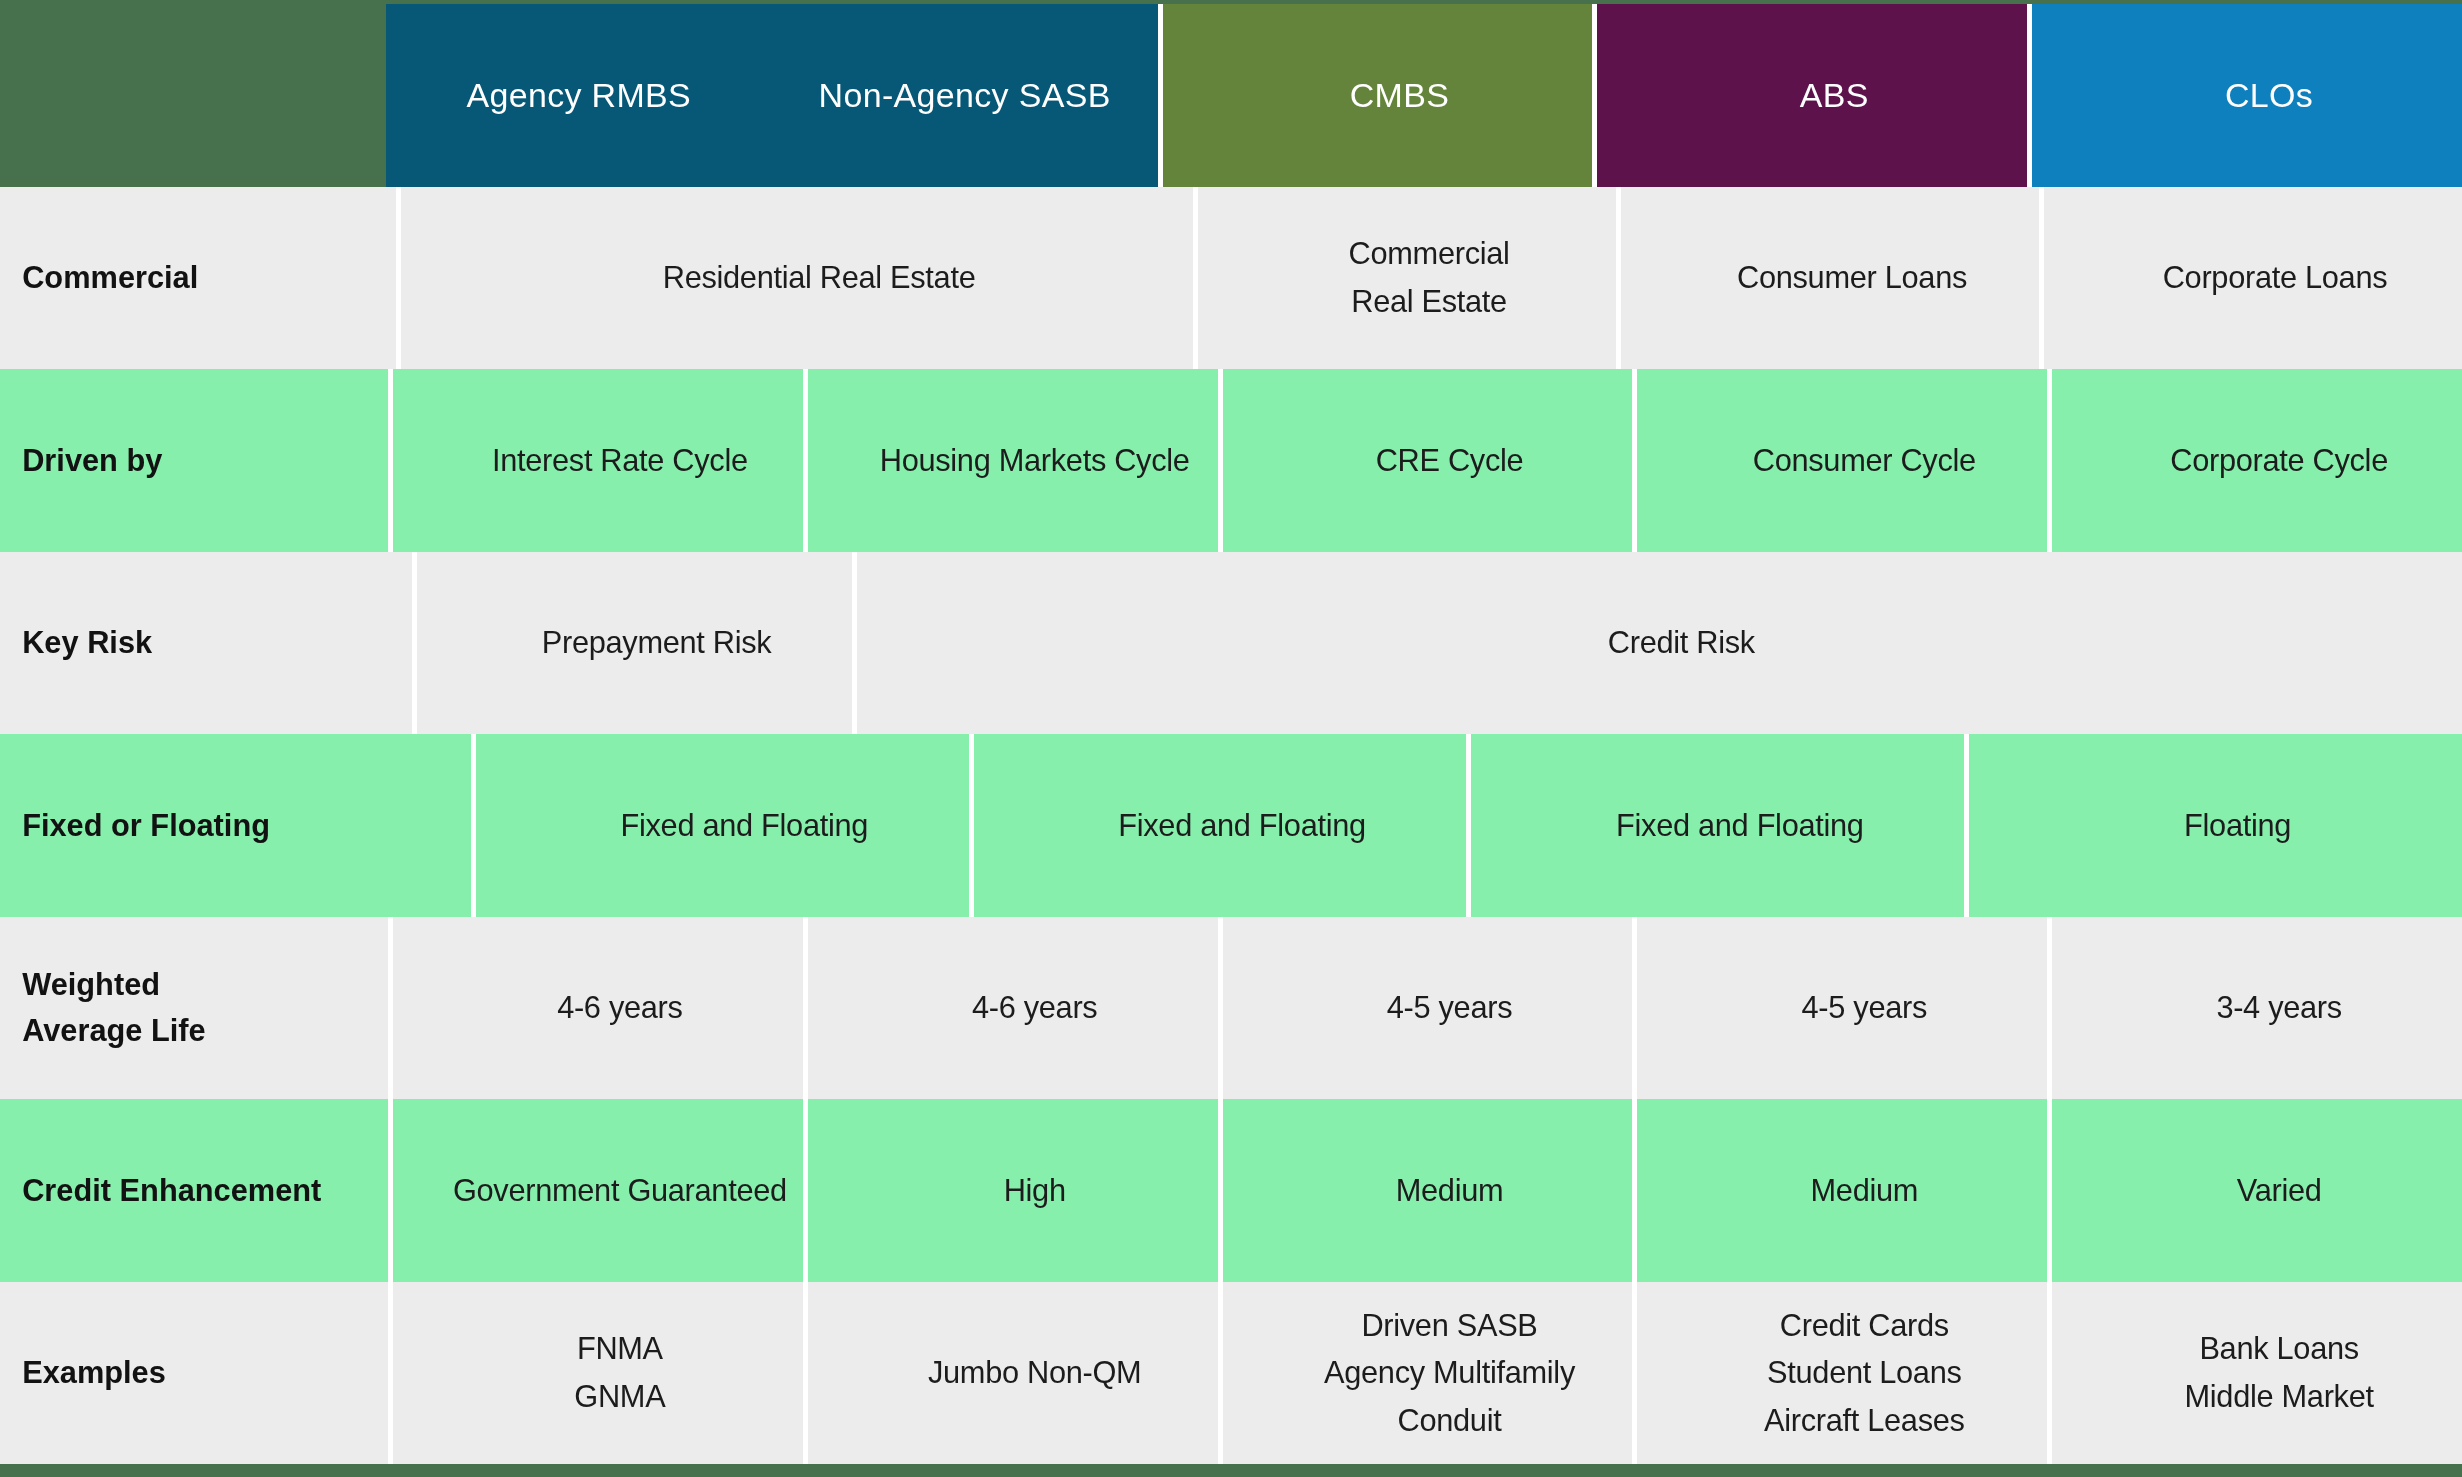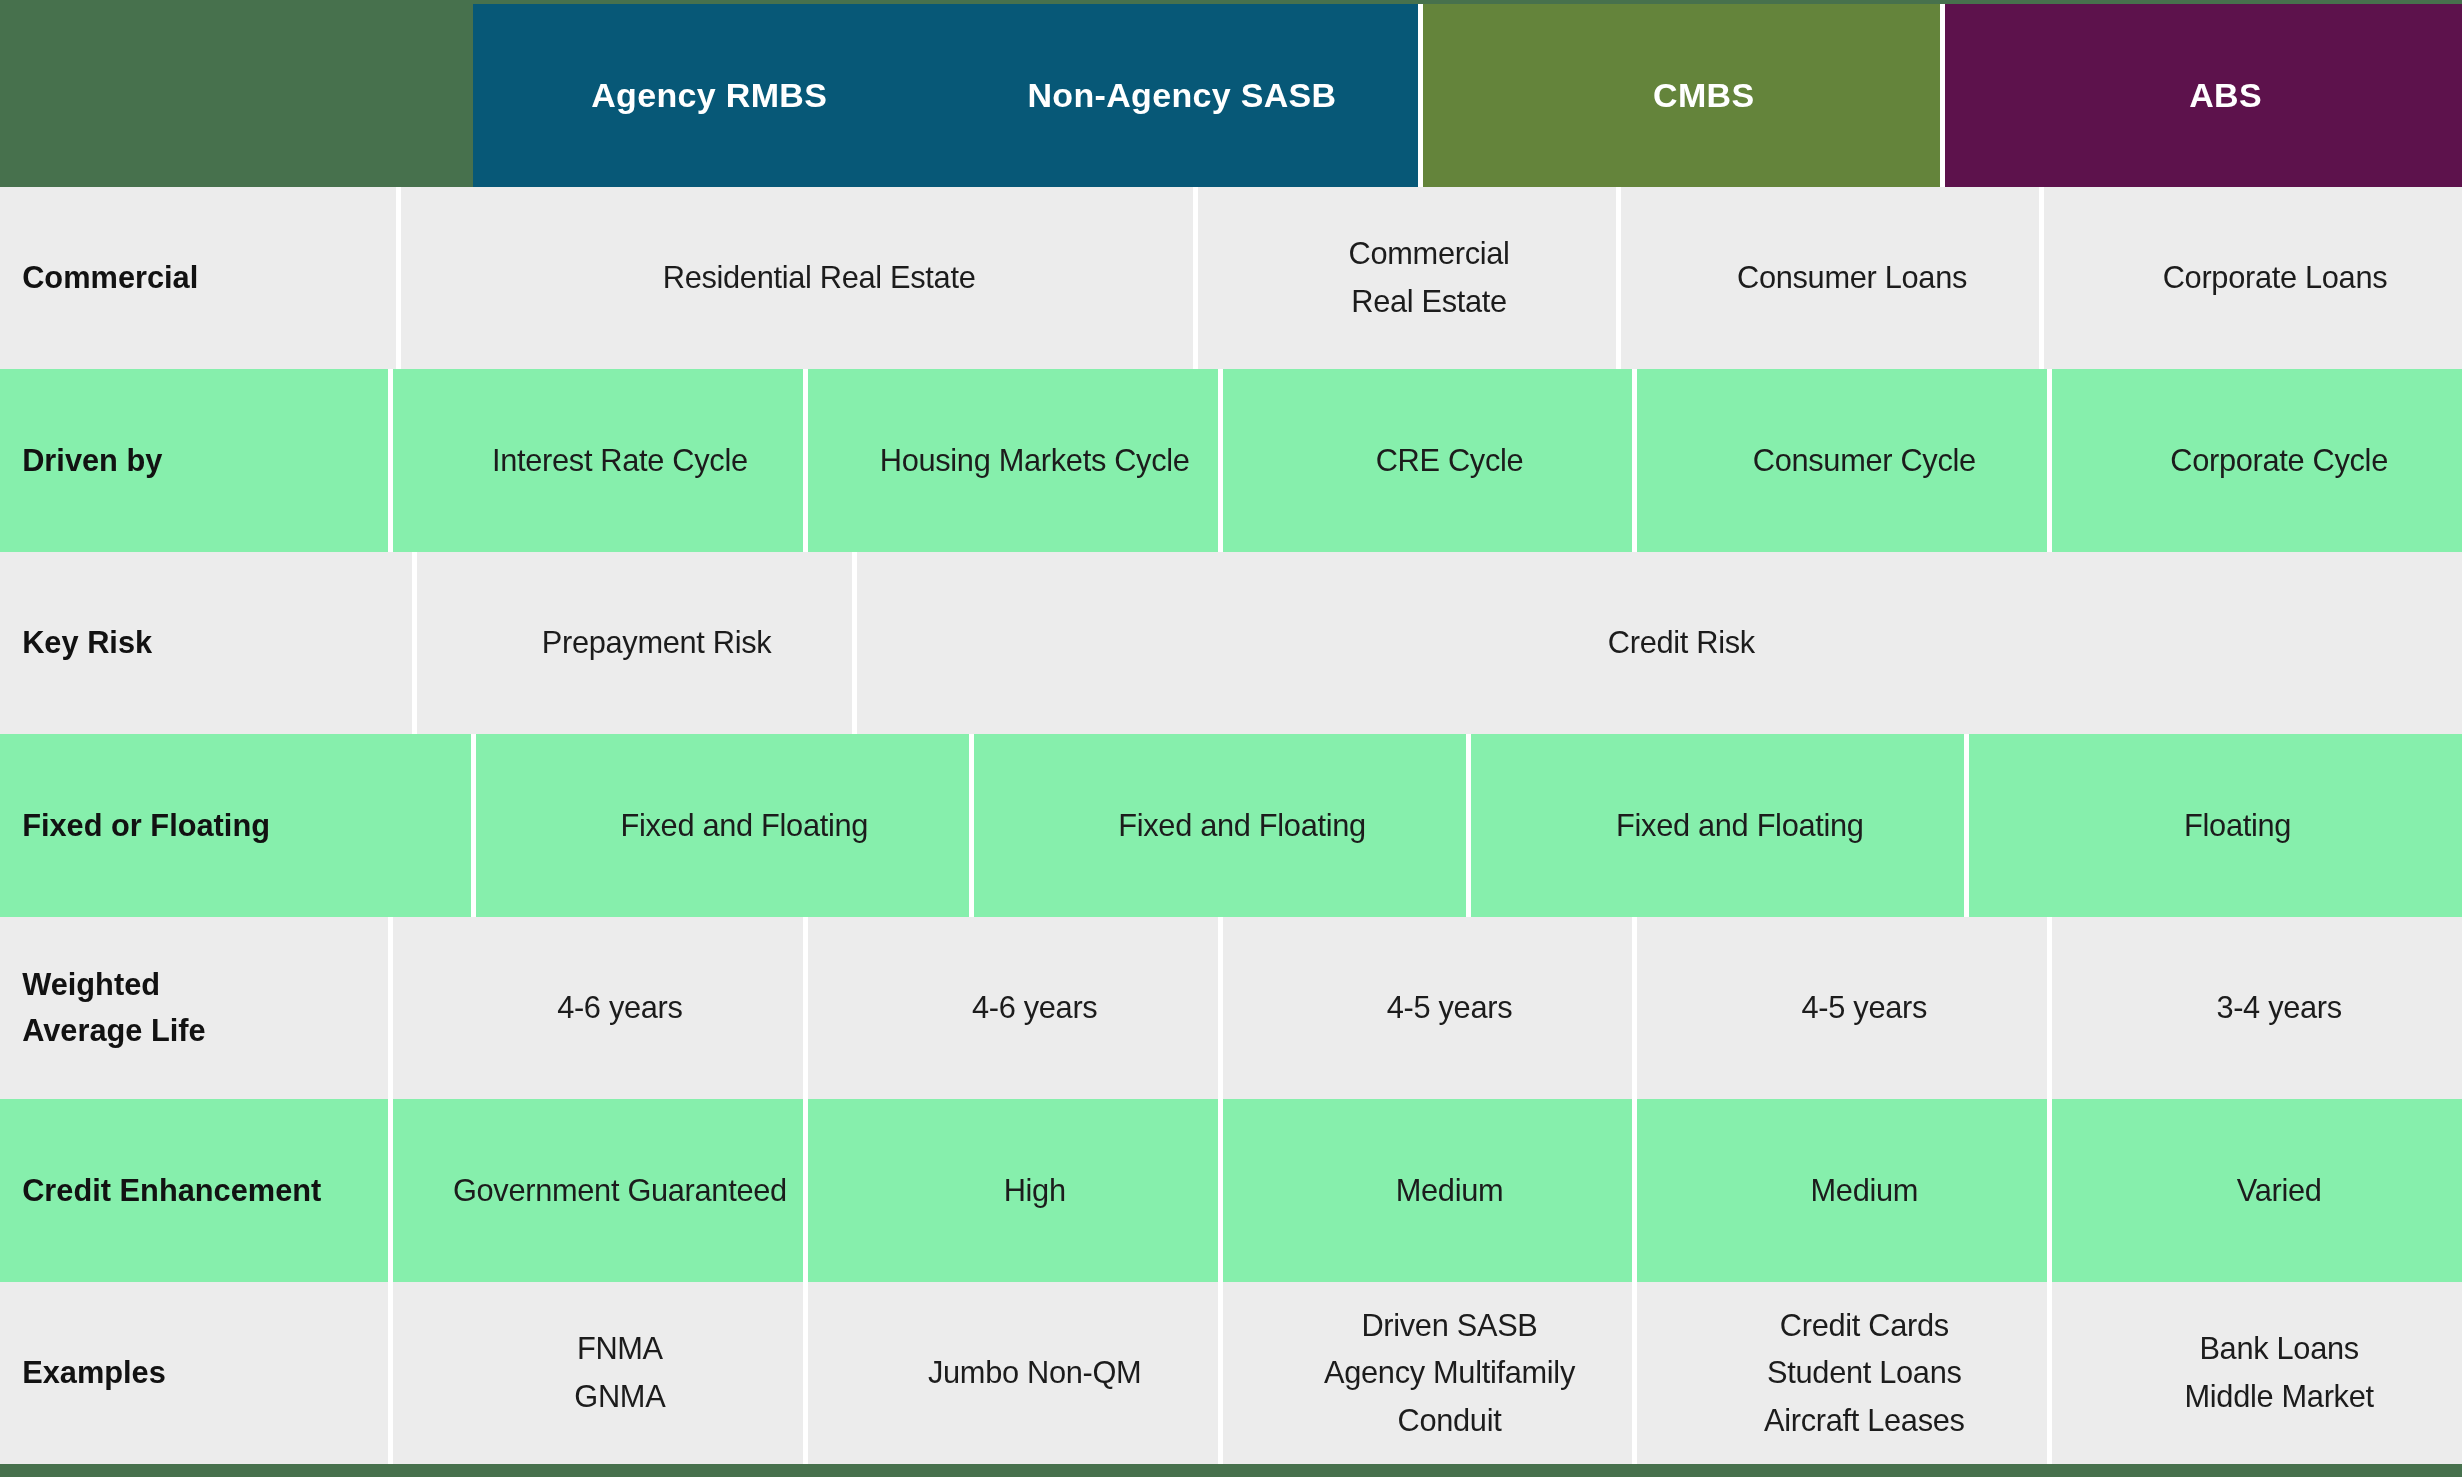--- a/index.html
+++ b/index.html
@@ -29,21 +29,21 @@
   .c4 { flex: 4 4 0; }
 
   .gut { border-left: 0.23vw solid #FFFFFF; padding-left: 44px; }
 
   
   .bg-gray  { background: #ECECEC; }
   .bg-green { background: #86efac; }
   .bg-clear { background: transparent; }
 
   
-  .hd { color: #FFFFFF; font-weight: 700; font-size: 1.38vw; letter-spacing: 0.01em; }
+  .hd { color: #FFFFFF; font-weight: 400; font-size: 1.38vw; letter-spacing: 0.01em; }
   .hd-navy   { background: #075877; }
   .hd-olive  { background: #64843B; }
   .hd-purple { background: #5D124C; }
   .hd-blue   { background: #0F80BE; }
   .hd-split  { flex-direction: row; align-items: stretch; padding: 0; }
   .hd-half   { flex: 1 1 0; display: flex; align-items: center; justify-content: center; }
 
   
   .lbl {
     align-items: flex-start;
@@ -71,20 +71,21 @@
 <div class="canvas">
 
   <div class="row">
     <div class="cell c1 bg-clear"></div>
     <div class="cell c2 hd hd-navy hd-split">
       <div class="hd-half">Agency RMBS</div>
       <div class="hd-half">Non-Agency SASB</div>
     </div>
     <div class="cell c1 hd hd-olive gut">CMBS</div>
     <div class="cell c1 hd hd-purple gut">ABS</div>
+    <div class="cell c1 hd hd-blue gut">CLOs</div>
   </div>
 
   <div class="row">
     <div class="cell c1 bg-gray lbl">Commercial</div>
     <div class="cell c2 bg-gray val gut">Residential Real Estate</div>
     <div class="cell c1 bg-gray val gut">
       <div>Commercial</div>
       <div>Real Estate</div>
     </div>
     <div class="cell c1 bg-gray val gut">Consumer Loans</div>

